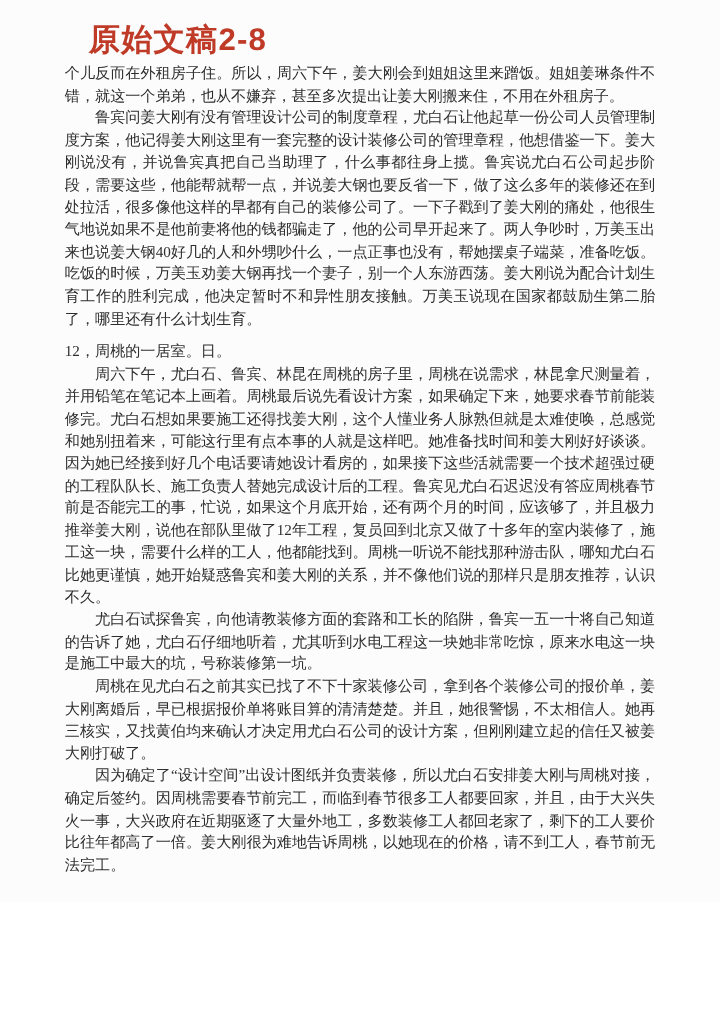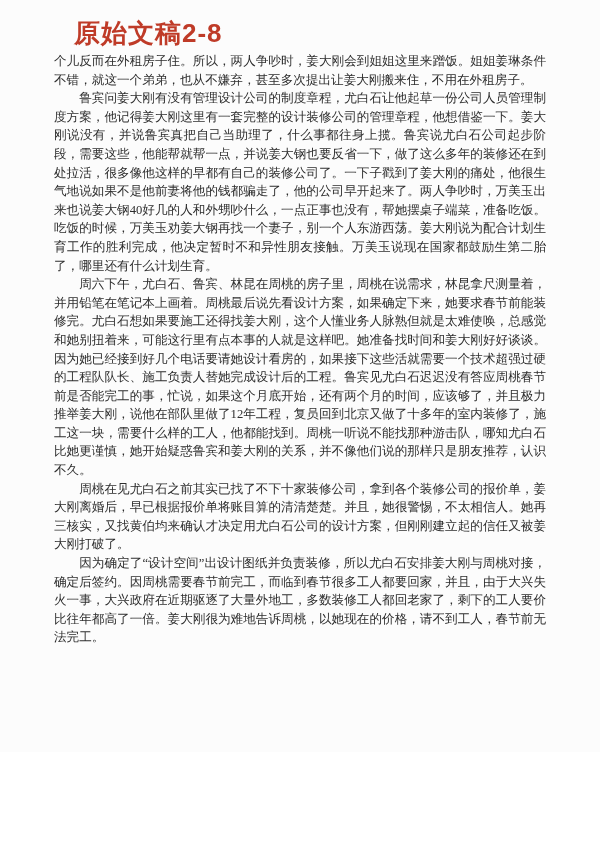--- a/index.html
+++ b/index.html
@@ -75,23 +75,25 @@
   }
 </style>
 </head>
 <body>
 
 <div class="page">
 
   <h1 class="doc-title">原始文稿2-8</h1>
 
   <div class="content">
-    <p>个儿反而在外租房子住。所以，两人争吵时，姜大刚会到姐姐这里来蹭饭。姐姐姜琳条件不错，就这一个弟弟，也从不嫌弃，甚至多次提出让姜大刚搬来住，不用在外租房子。</p>
+    <p>个儿反而在外租房子住。所以，周六下午，姜大刚会到姐姐这里来蹭饭。姐姐姜琳条件不错，就这一个弟弟，也从不嫌弃，甚至多次提出让姜大刚搬来住，不用在外租房子。</p>
     <p class="ind">鲁宾问姜大刚有没有管理设计公司的制度章程，尤白石让他起草一份公司人员管理制度方案，他记得姜大刚这里有一套完整的设计装修公司的管理章程，他想借鉴一下。姜大刚说没有，并说鲁宾真把自己当助理了，什么事都往身上揽。鲁宾说尤白石公司起步阶段，需要这些，他能帮就帮一点，并说姜大钢也要反省一下，做了这么多年的装修还在到处拉活，很多像他这样的早都有自己的装修公司了。一下子戳到了姜大刚的痛处，他很生气地说如果不是他前妻将他的钱都骗走了，他的公司早开起来了。两人争吵时，万美玉出来也说姜大钢40好几的人和外甥吵什么，一点正事也没有，帮她摆桌子端菜，准备吃饭。吃饭的时候，万美玉劝姜大钢再找一个妻子，别一个人东游西荡。姜大刚说为配合计划生育工作的胜利完成，他决定暂时不和异性朋友接触。万美玉说现在国家都鼓励生第二胎了，哪里还有什么计划生育。</p>
+    <p class="sec12">12，周桃的一居室。日。</p>
     <p class="ind">周六下午，尤白石、鲁宾、林昆在周桃的房子里，周桃在说需求，林昆拿尺测量着，并用铅笔在笔记本上画着。周桃最后说先看设计方案，如果确定下来，她要求春节前能装修完。尤白石想如果要施工还得找姜大刚，这个人懂业务人脉熟但就是太难使唤，总感觉和她别扭着来，可能这行里有点本事的人就是这样吧。她准备找时间和姜大刚好好谈谈。因为她已经接到好几个电话要请她设计看房的，如果接下这些活就需要一个技术超强过硬的工程队队长、施工负责人替她完成设计后的工程。鲁宾见尤白石迟迟没有答应周桃春节前是否能完工的事，忙说，如果这个月底开始，还有两个月的时间，应该够了，并且极力推举姜大刚，说他在部队里做了12年工程，复员回到北京又做了十多年的室内装修了，施工这一块，需要什么样的工人，他都能找到。周桃一听说不能找那种游击队，哪知尤白石比她更谨慎，她开始疑惑鲁宾和姜大刚的关系，并不像他们说的那样只是朋友推荐，认识不久。</p>
+    <p class="ind">尤白石试探鲁宾，向他请教装修方面的套路和工长的陷阱，鲁宾一五一十将自己知道的告诉了她，尤白石仔细地听着，尤其听到水电工程这一块她非常吃惊，原来水电这一块是施工中最大的坑，号称装修第一坑。</p>
     <p class="ind">周桃在见尤白石之前其实已找了不下十家装修公司，拿到各个装修公司的报价单，姜大刚离婚后，早已根据报价单将账目算的清清楚楚。并且，她很警惕，不太相信人。她再三核实，又找黄伯均来确认才决定用尤白石公司的设计方案，但刚刚建立起的信任又被姜大刚打破了。</p>
     <p class="ind">因为确定了“设计空间”出设计图纸并负责装修，所以尤白石安排姜大刚与周桃对接，确定后签约。因周桃需要春节前完工，而临到春节很多工人都要回家，并且，由于大兴失火一事，大兴政府在近期驱逐了大量外地工，多数装修工人都回老家了，剩下的工人要价比往年都高了一倍。姜大刚很为难地告诉周桃，以她现在的价格，请不到工人，春节前无法完工。</p>
   </div>
 
   <div class="footer">页码: 8/13</div>
 
   <div class="wm-ghost">头条 @朱燕的花花世界</div>
 
   <div class="wm">头条 @朱燕的花花世界</div>
 

